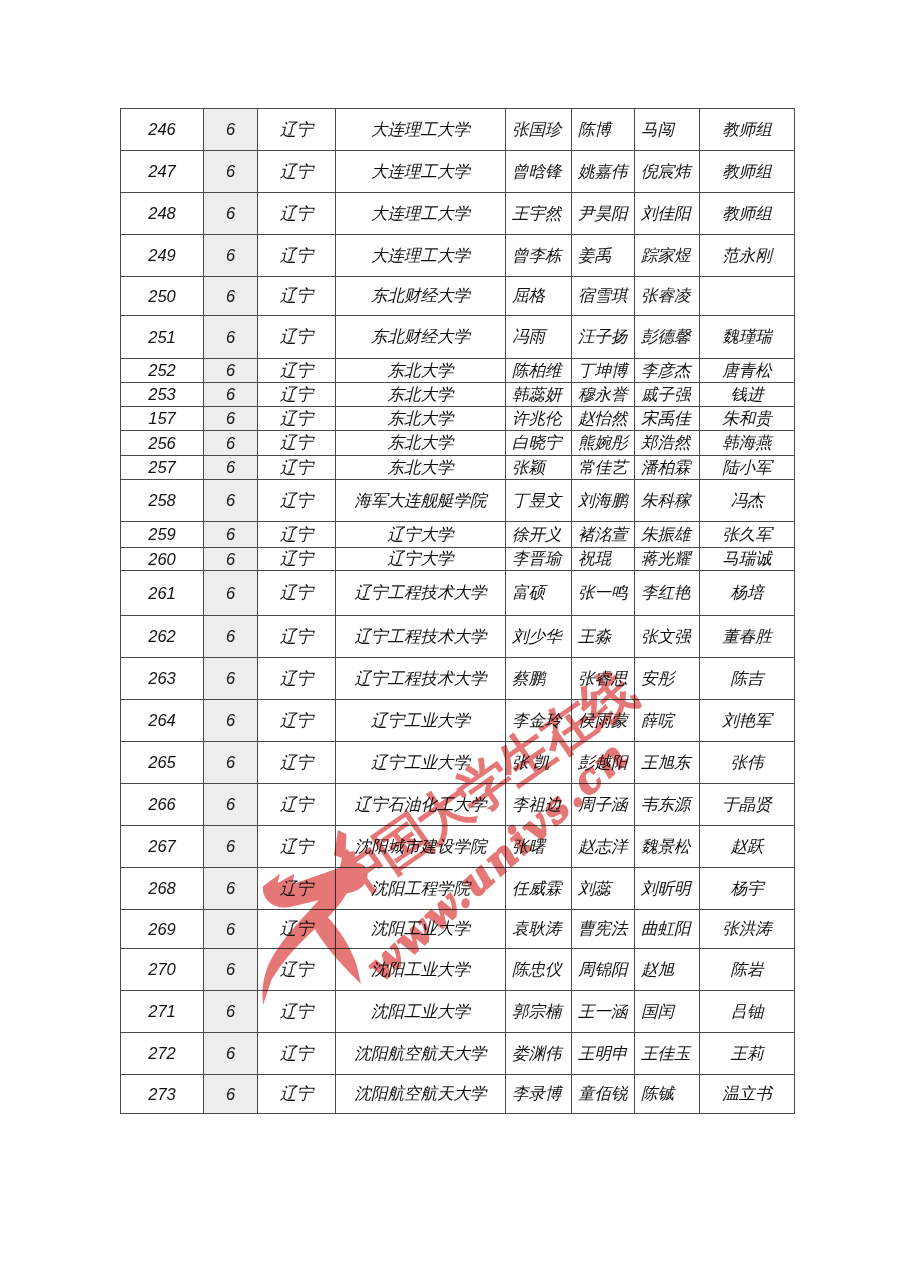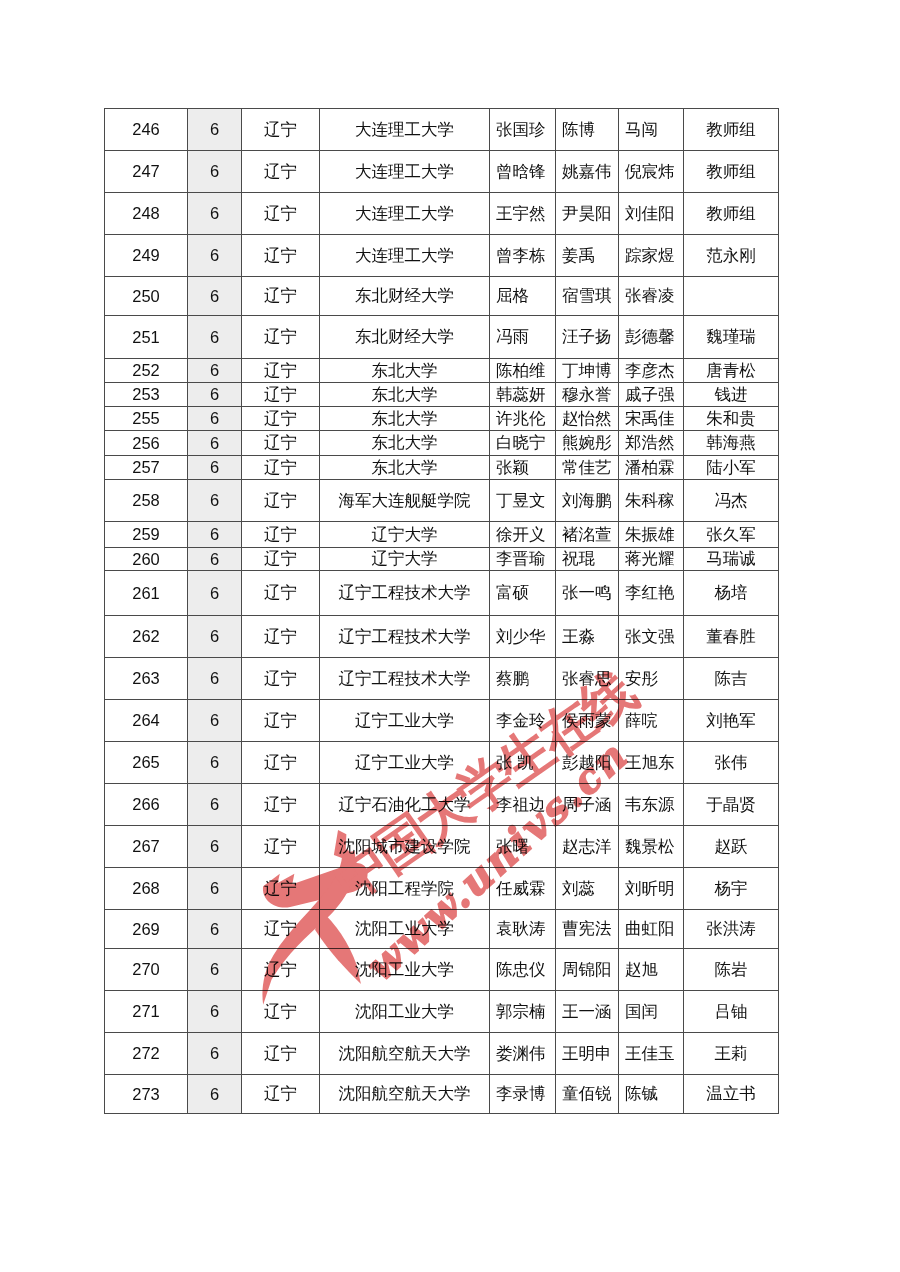--- a/index.html
+++ b/index.html
@@ -6,23 +6,24 @@
   .page{
     position:relative;
     width:900px;height:1272px;
     background:#ffffff;
     overflow:hidden;
     font-family:"Liberation Sans","DejaVu Sans",sans-serif;
     color:#111111;
   }
   table.results{
     position:absolute;
-    left:104px;top:108px;
+    left:120px;top:108px;
     border-collapse:collapse;
     table-layout:fixed;
+    font-style:italic;
   }
   table.results td{
     border:1px solid #4a4a4a;
     font-size:16.5px;
     color:#111111;
     text-align:center;
     vertical-align:middle;
     padding:0;
     overflow:hidden;
     white-space:nowrap;
@@ -157,21 +158,21 @@
           <td class="num">253</td>
           <td class="group">6</td>
           <td class="province">辽宁</td>
           <td class="school">东北大学</td>
           <td class="member">韩蕊妍</td>
           <td class="member">穆永誉</td>
           <td class="member">戚子强</td>
           <td class="advisor">钱进</td>
         </tr>
         <tr style="height: 24px;">
-          <td class="num">255</td>
+          <td class="num">157</td>
           <td class="group">6</td>
           <td class="province">辽宁</td>
           <td class="school">东北大学</td>
           <td class="member">许兆伦</td>
           <td class="member">赵怡然</td>
           <td class="member">宋禹佳</td>
           <td class="advisor">朱和贵</td>
         </tr>
         <tr style="height: 25px;">
           <td class="num">256</td>

